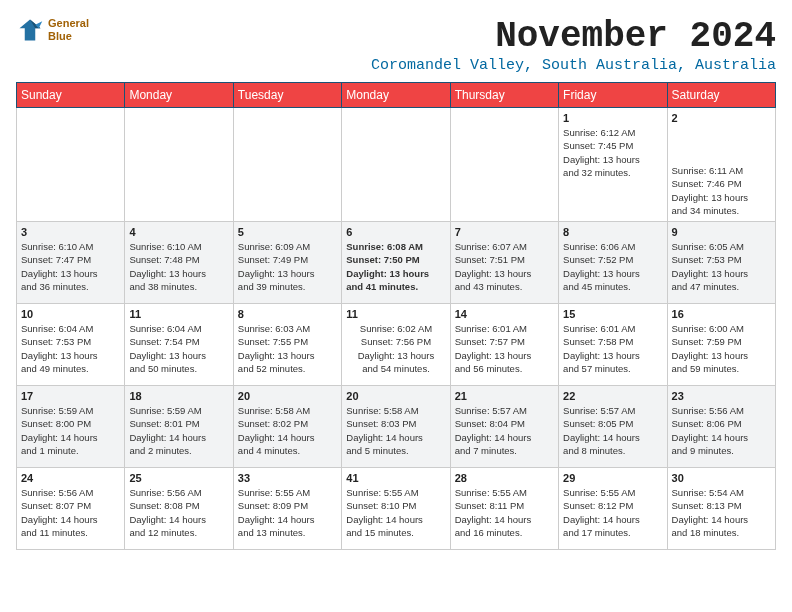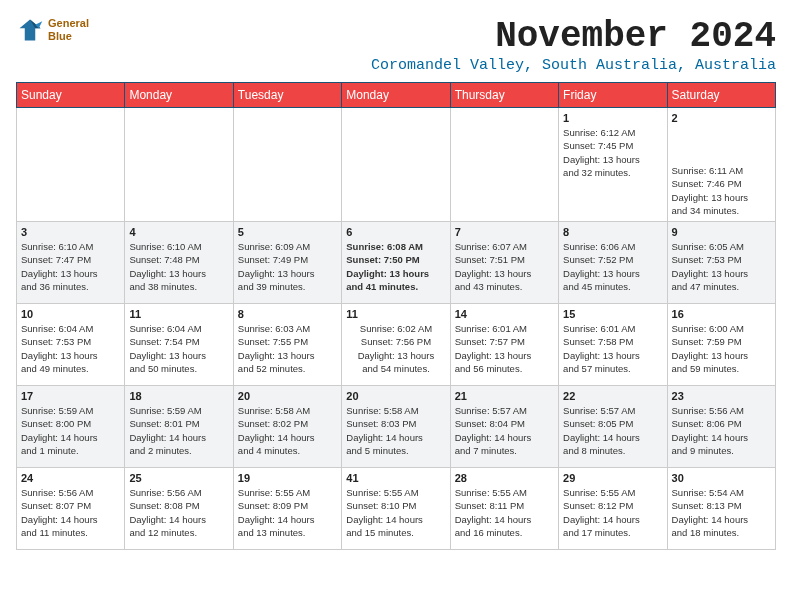--- a/index.html
+++ b/index.html
@@ -304,21 +304,21 @@
 and 11 minutes.</div>
         </td>
         <td>
           <span class="day-num">25</span>
           <div class="day-info" style="white-space: pre-line;">Sunrise: 5:56 AM
 Sunset: 8:08 PM
 Daylight: 14 hours
 and 12 minutes.</div>
         </td>
         <td>
-          <span class="day-num">19</span>
+          <span class="day-num">33</span>
           <div class="day-info" style="white-space: pre-line;">Sunrise: 5:55 AM
 Sunset: 8:09 PM
 Daylight: 14 hours
 and 13 minutes.</div>
         </td>
         <td>
           <span class="day-num">41</span>
           <div class="day-info" style="white-space: pre-line;">Sunrise: 5:55 AM
 Sunset: 8:10 PM
 Daylight: 14 hours

